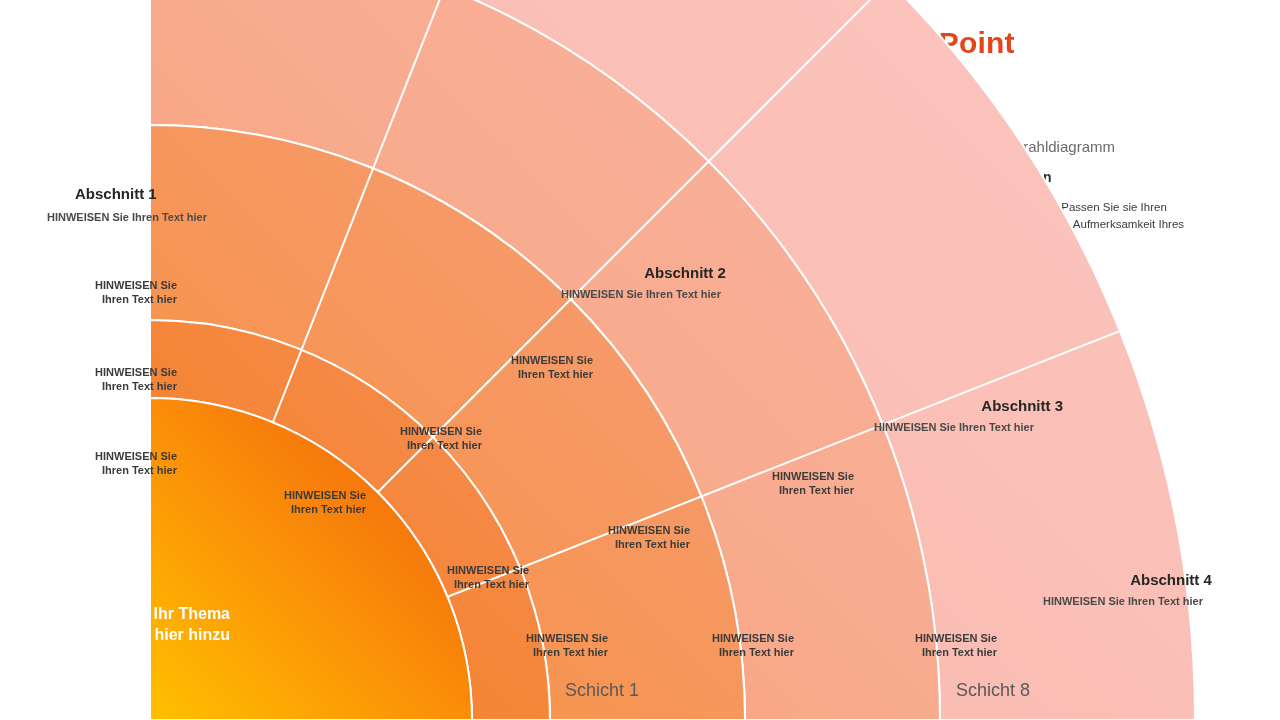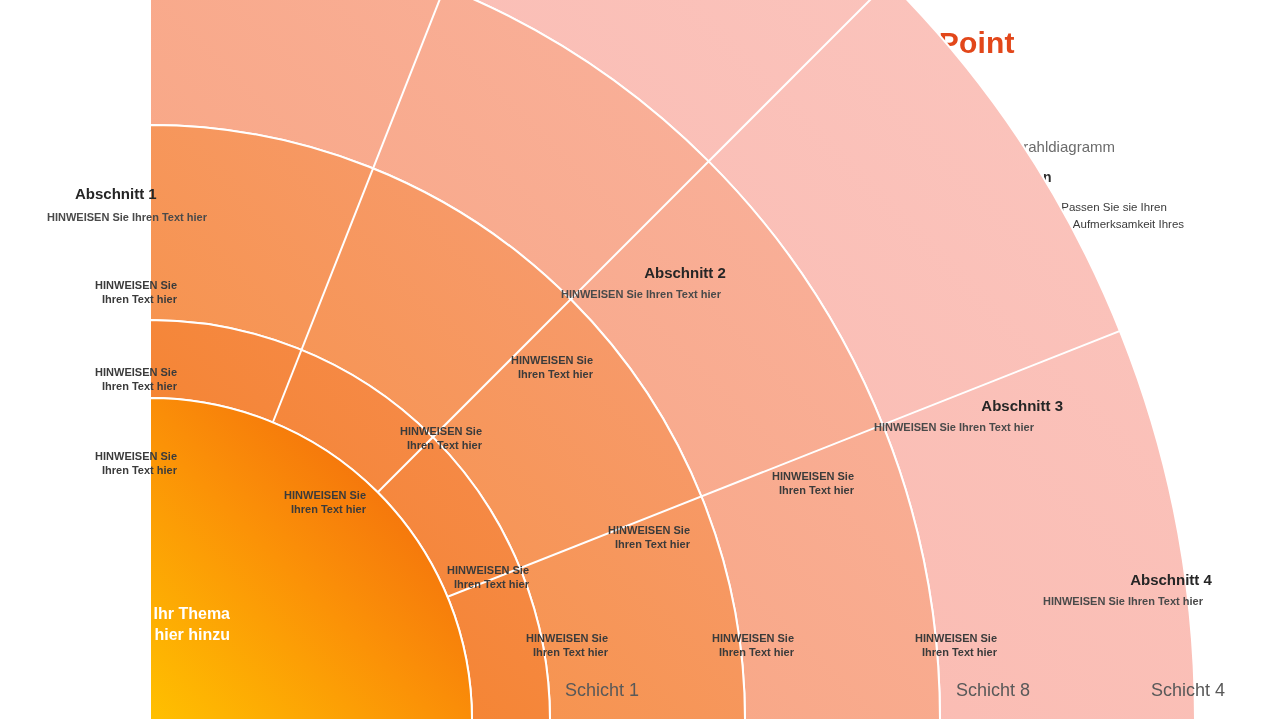--- a/index.html
+++ b/index.html
@@ -193,15 +193,14 @@
 
   <div class="lbl sec-name" style="left:1081px; top:571px; text-align:center;">Abschnitt 4</div>
   <div class="lbl sec-note" style="left:1043px; top:595px;">HINWEISEN Sie Ihren Text hier</div>
 
   <div class="lbl ring-note" style="left:887px; top:632px;">HINWEISEN Sie Ihren Text hier</div>
   <div class="lbl ring-note" style="left:684px; top:632px;">HINWEISEN Sie Ihren Text hier</div>
   <div class="lbl ring-note" style="left:498px; top:632px;">HINWEISEN Sie Ihren Text hier</div>
 
   <div class="lbl layer-name" style="left:469px; top:679px;">Schicht 1</div>
   <div class="lbl layer-name" style="left:860px; top:679px;">Schicht 8</div>
-  <div class="lbl layer-name" style="left:1055px; top:679px;">Schicht 4</div>
 
 </div>
 
 </body></html>

